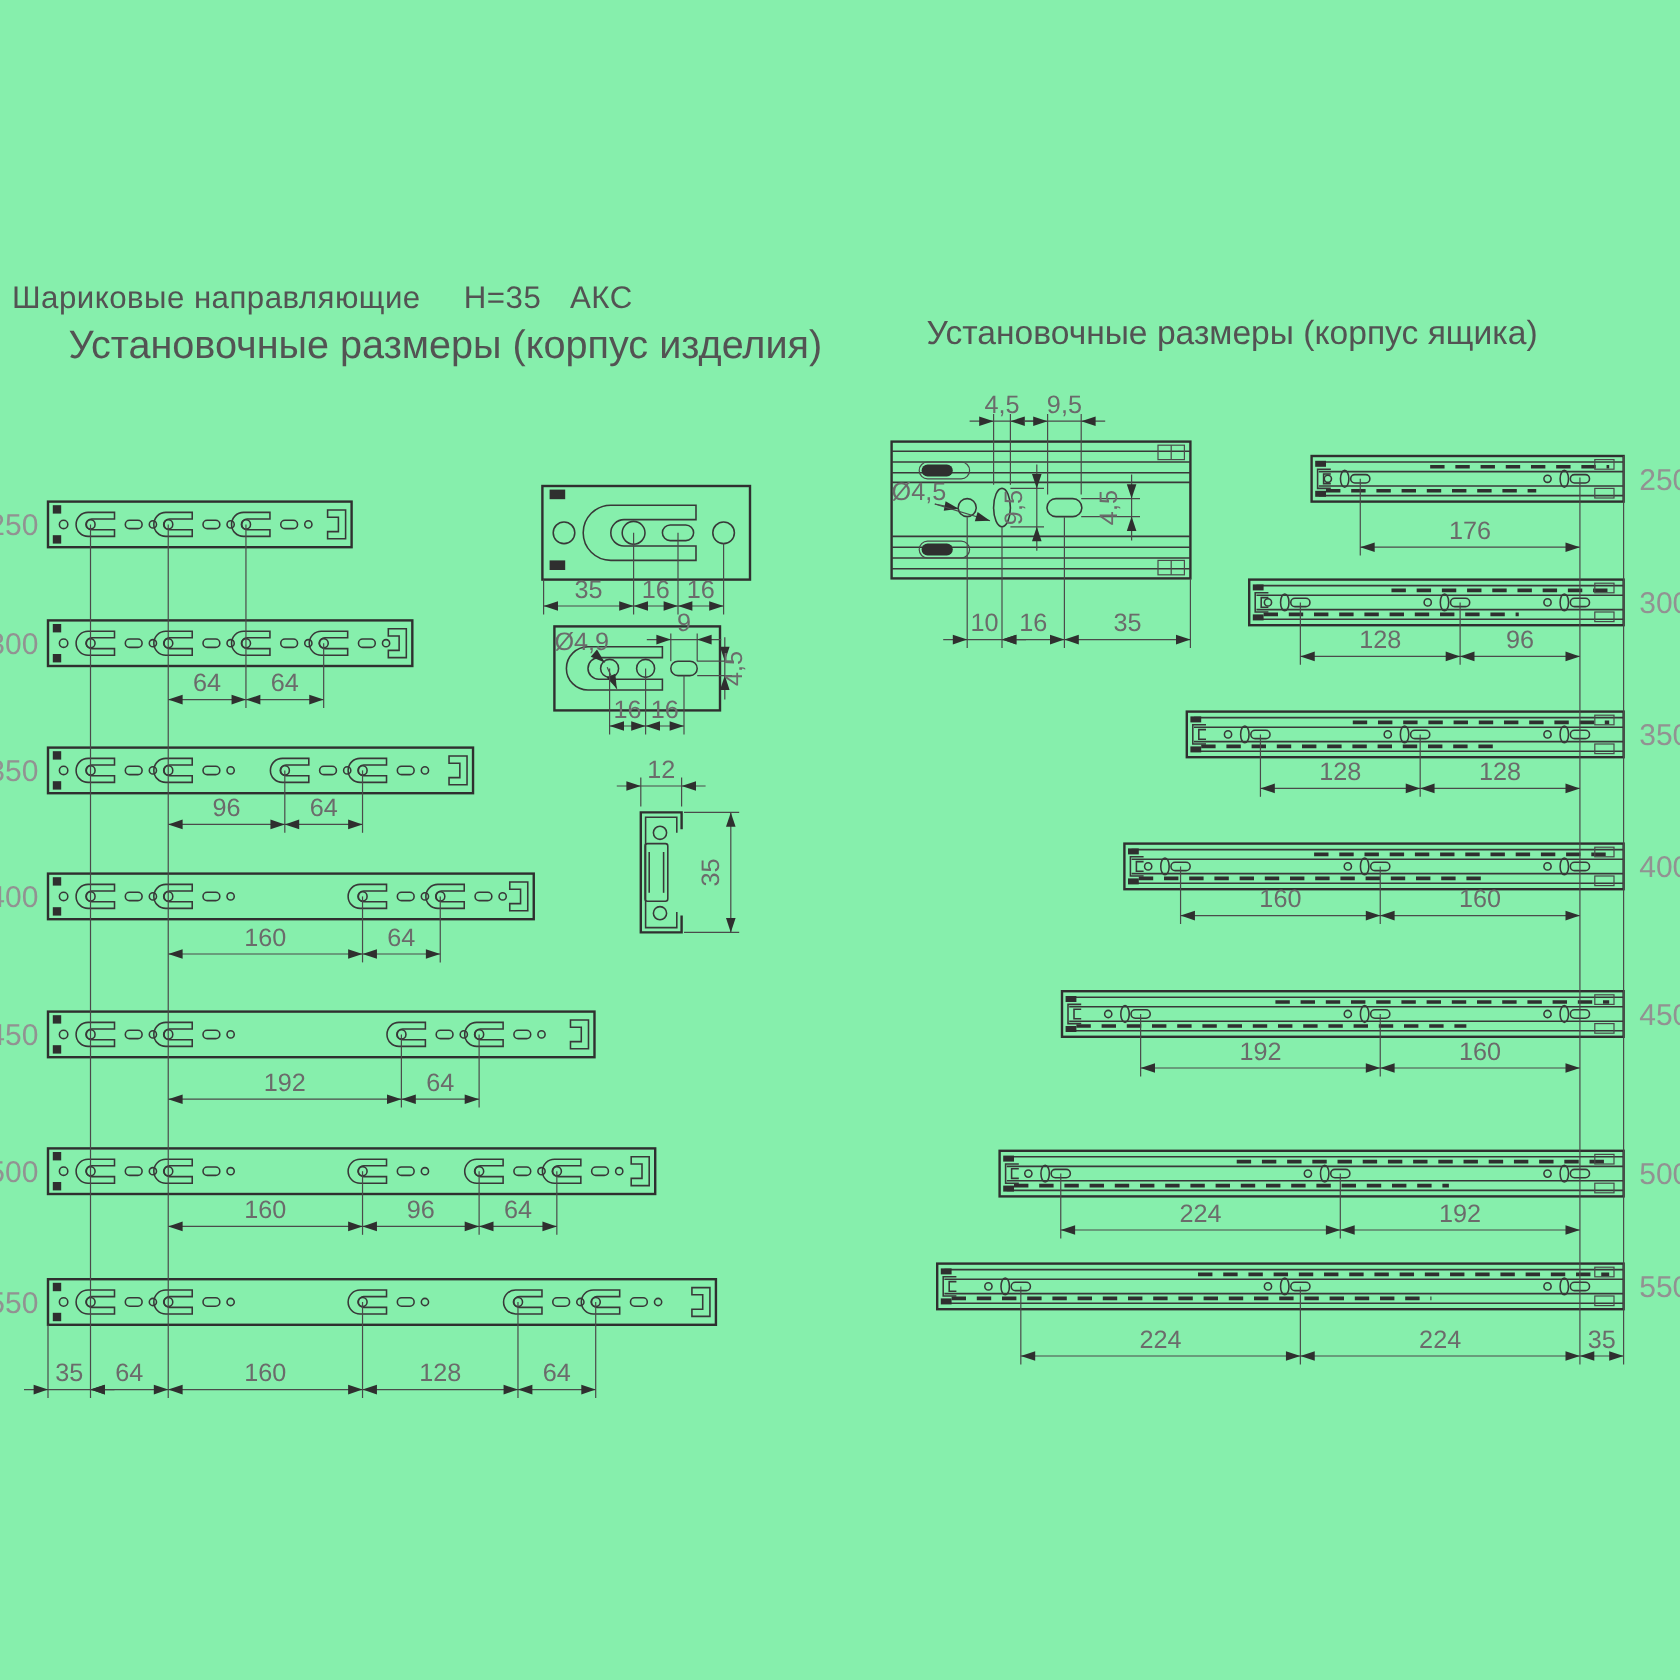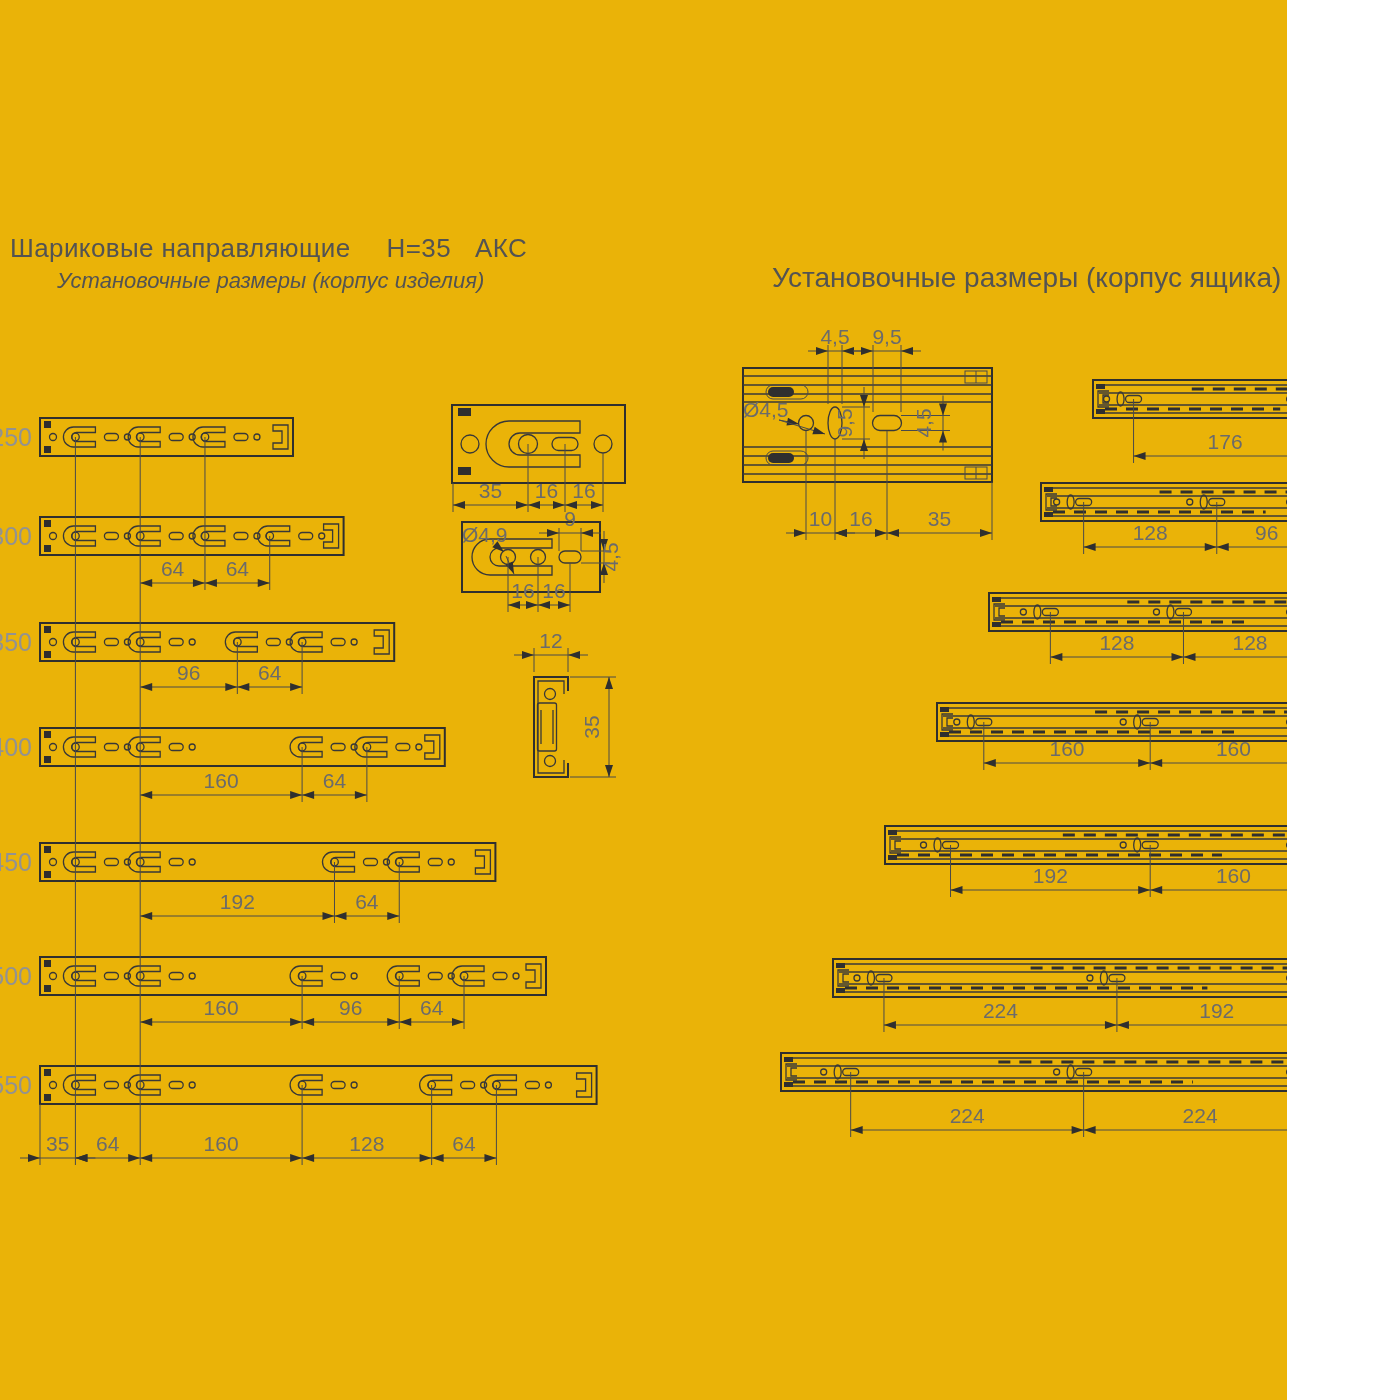--- a/index.html
+++ b/index.html
@@ -1,22 +1,22 @@
 <!DOCTYPE html>
 <html><head>
 <meta charset="utf-8">
 <style>
   html,body{margin:0;padding:0;background:#ffffff;}
-  .stage{position:relative;width:1287px;height:1400px;background:#eab308;
+  .stage{position:relative;width:1400px;height:1400px;background:#86efac;
          font-family:"Liberation Sans",sans-serif;overflow:hidden;}
   .t1{position:absolute;left:10px;top:233px;font-size:26px;color:#535353;
       letter-spacing:.4px;white-space:nowrap;}
   .t1 .sp1{margin-left:36px;}
   .t1 .sp2{margin-left:24px;}
-  .t2{position:absolute;left:57px;top:268px;font-size:22px;color:#535353;white-space:nowrap;font-style:italic;}
+  .t2{position:absolute;left:57px;top:268px;font-size:33px;color:#535353;white-space:nowrap;}
   .t3{position:absolute;left:772px;top:262px;font-size:28px;color:#535353;white-space:nowrap;}
   svg{position:absolute;left:0;top:0;}
   .ln{stroke:#383838;fill:none;stroke-width:1.3;}
   .ln2{stroke:#2f2f2f;fill:none;stroke-width:2;}
   .thin{stroke:#4a4a4a;fill:none;stroke-width:1;}
   .dash{stroke:#2f2f2f;fill:none;stroke-width:3;stroke-dasharray:12 9;}
   .fil{fill:#2f2f2f;stroke:none;}
   text.dim{font:21px "Liberation Sans",sans-serif;fill:#6b6b6b;}
   text.lab{font:25px "Liberation Sans",sans-serif;fill:#929292;}
 </style>

